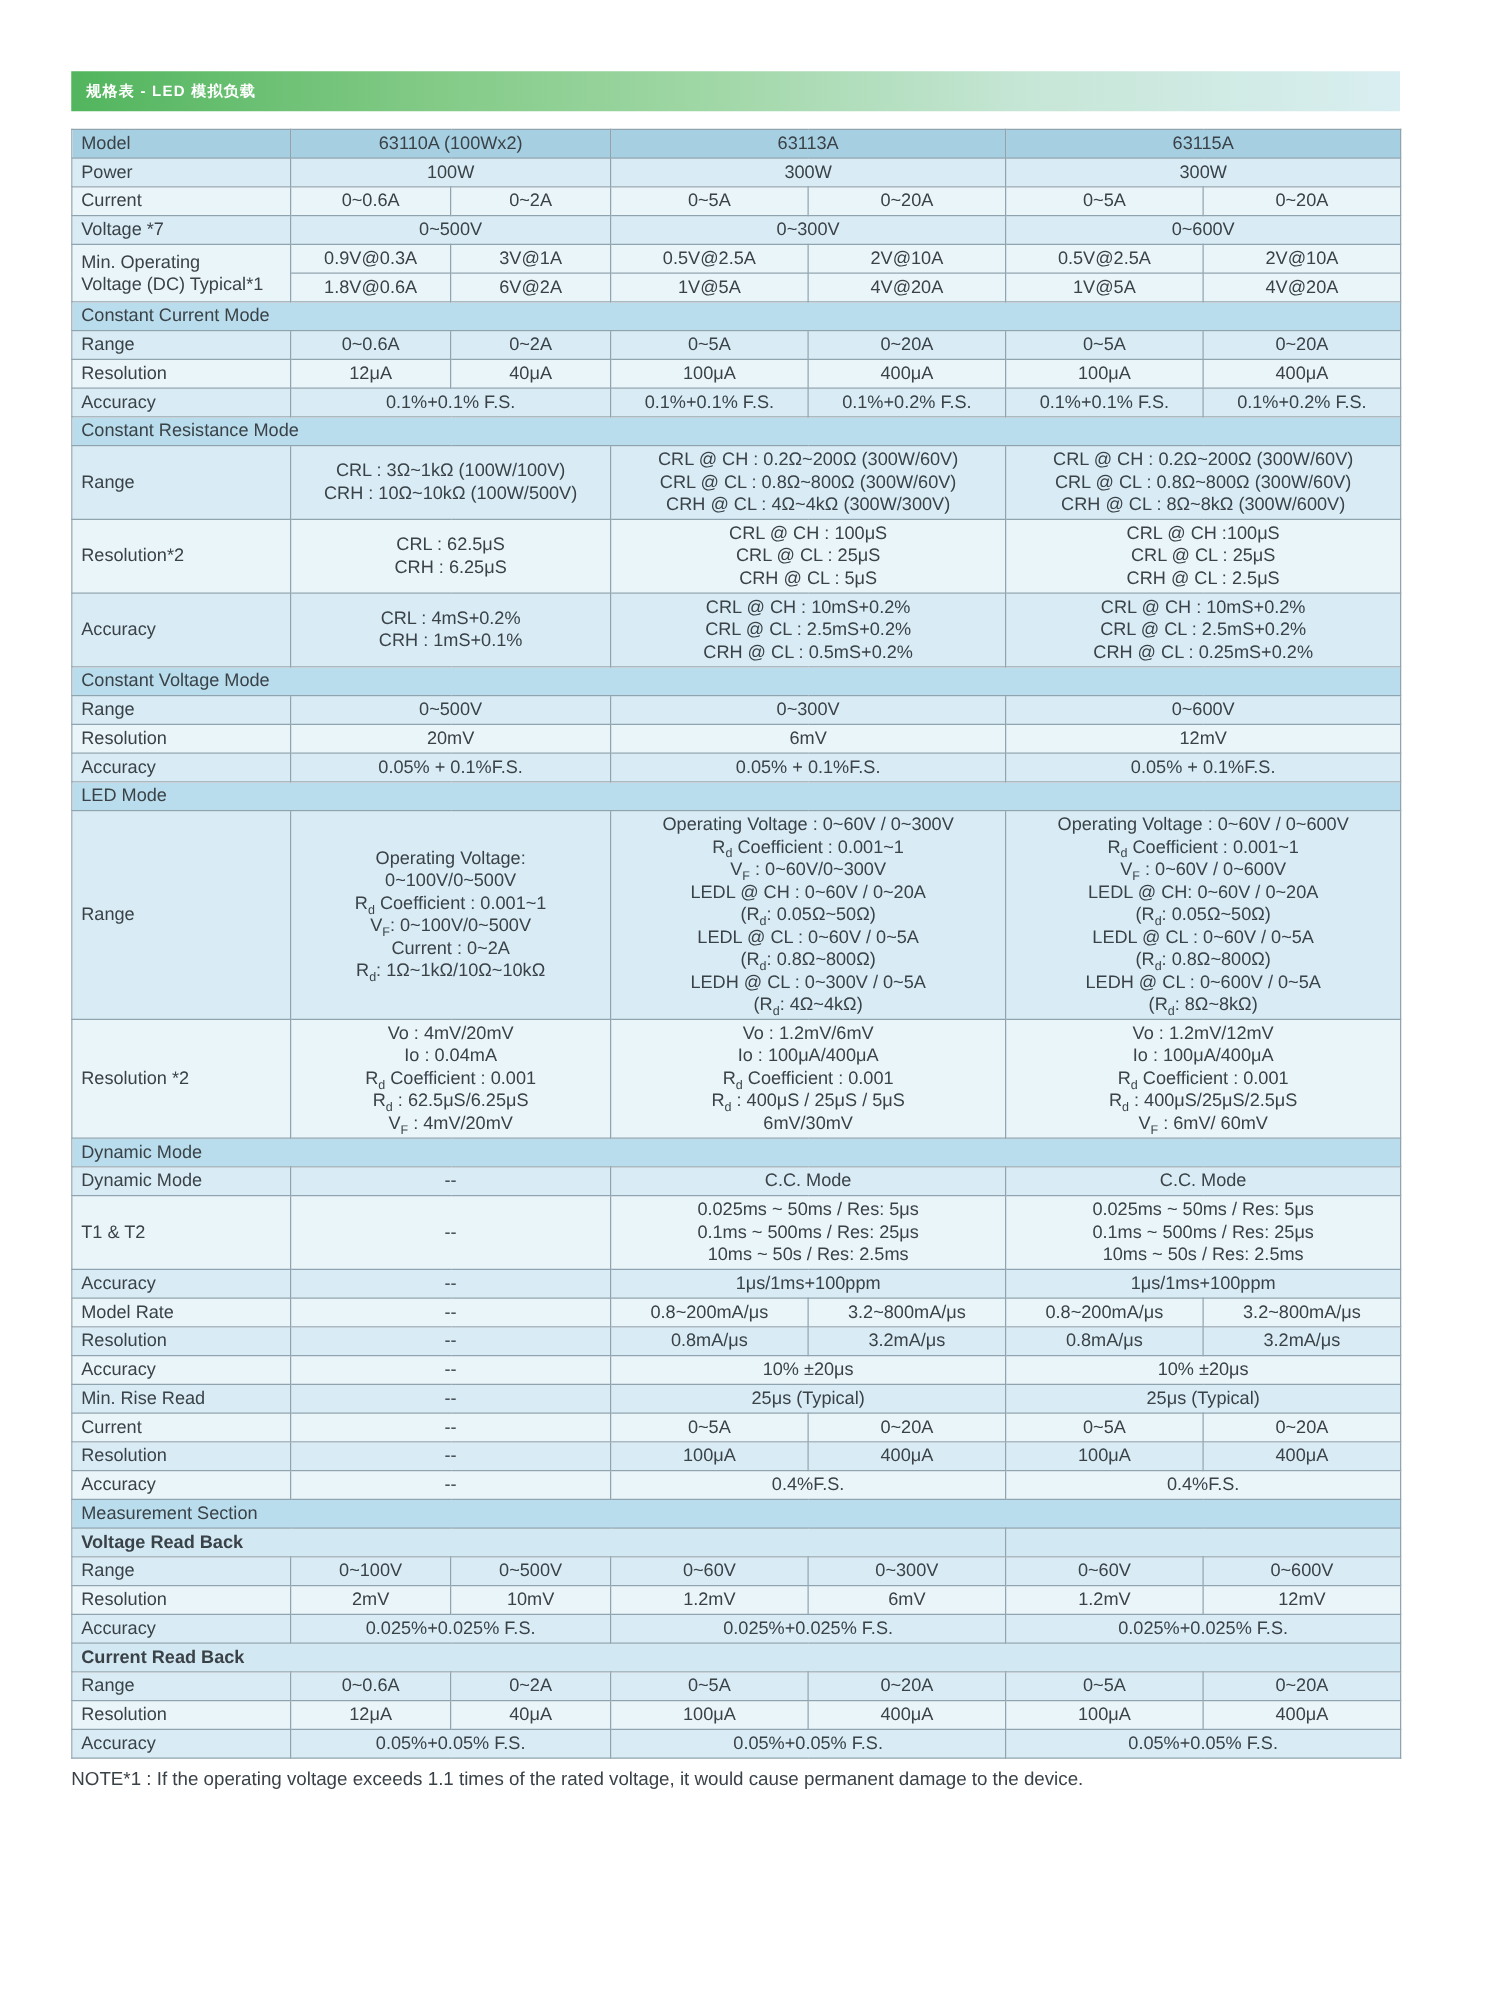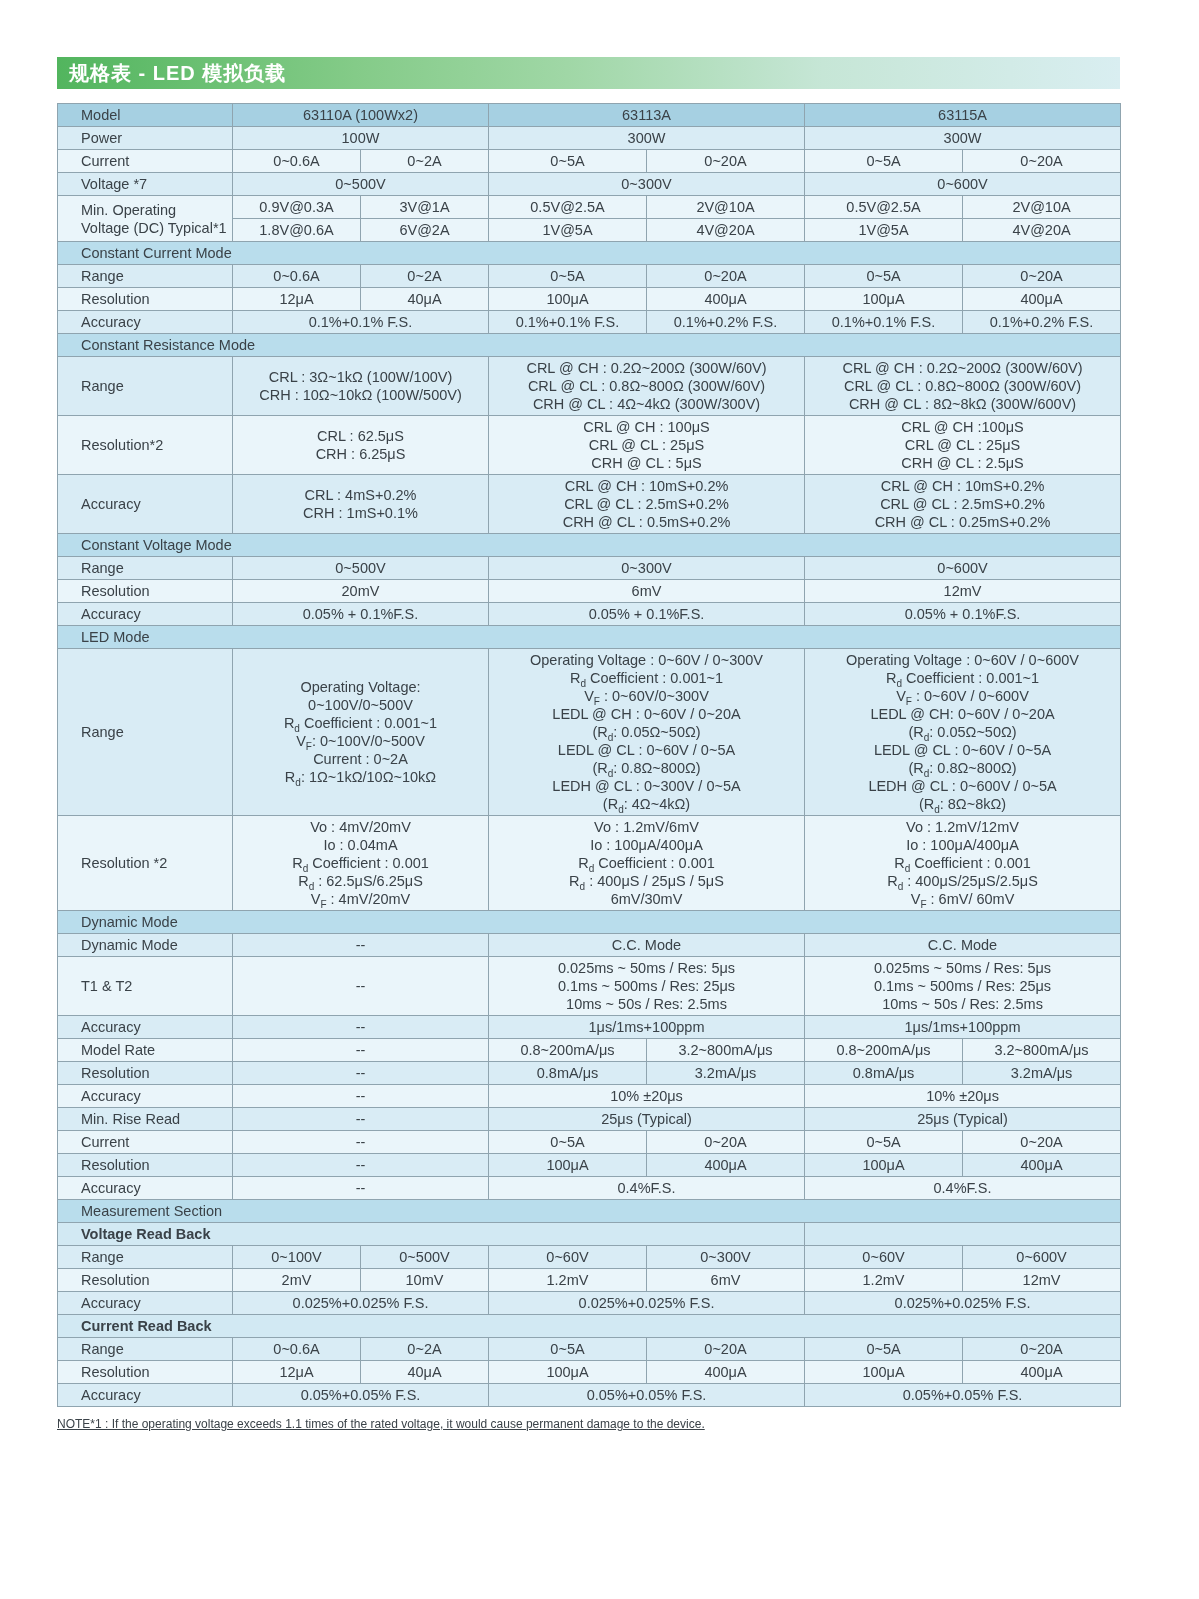--- a/index.html
+++ b/index.html
@@ -23,21 +23,21 @@
   .content{
     position:absolute;
     left:57px;top:57px;
     width:1063px;
   }
   .title-bar{
     height:32px;
     line-height:32px;
     padding-left:12px;
     box-sizing:border-box;
-    font-size:20px;
+    font-size:12px;
     font-weight:bold;
     letter-spacing:1px;
     color:#ffffff;
     background:linear-gradient(90deg, var(--title-start) 0%, #84cb88 28%, #a0d7a6 48%, #c6e6d6 72%, var(--title-end) 100%);
   }
   table.spec{
     margin-top:14px;
     border-collapse:collapse;
     table-layout:fixed;
     width:1063px;
@@ -47,42 +47,41 @@
     border:1px solid var(--border);
     padding:2px 5px;
     line-height:18px;
     text-align:center;
     vertical-align:middle;
     white-space:pre-line;
     overflow:hidden;
   }
   table.spec td.lbl{
     text-align:left;
-    padding-left:23px;
+    padding-left:7px;
   }
   tr.model td{background:var(--model-row);}
   tr.section td{
     background:var(--section);
     text-align:left;
     padding-left:7px;
   }
   tr.subsection td{
     background:var(--subsection);
     text-align:left;
     padding-left:7px;
     font-weight:bold;
   }
   tr.dark td{background:var(--row-dark);}
   tr.light td{background:var(--row-light);}
   sub{font-size:10px;line-height:0;}
   .notes{
     margin-top:7px;
-    font-size:12px;
+    font-size:15px;
     line-height:20px;
-    text-decoration:underline;
   }
 </style>
 </head>
 <body>
 
 <div class="content">
   <div class="title-bar">规格表 - LED 模拟负载</div>
 
   <table class="spec">
     <colgroup>

